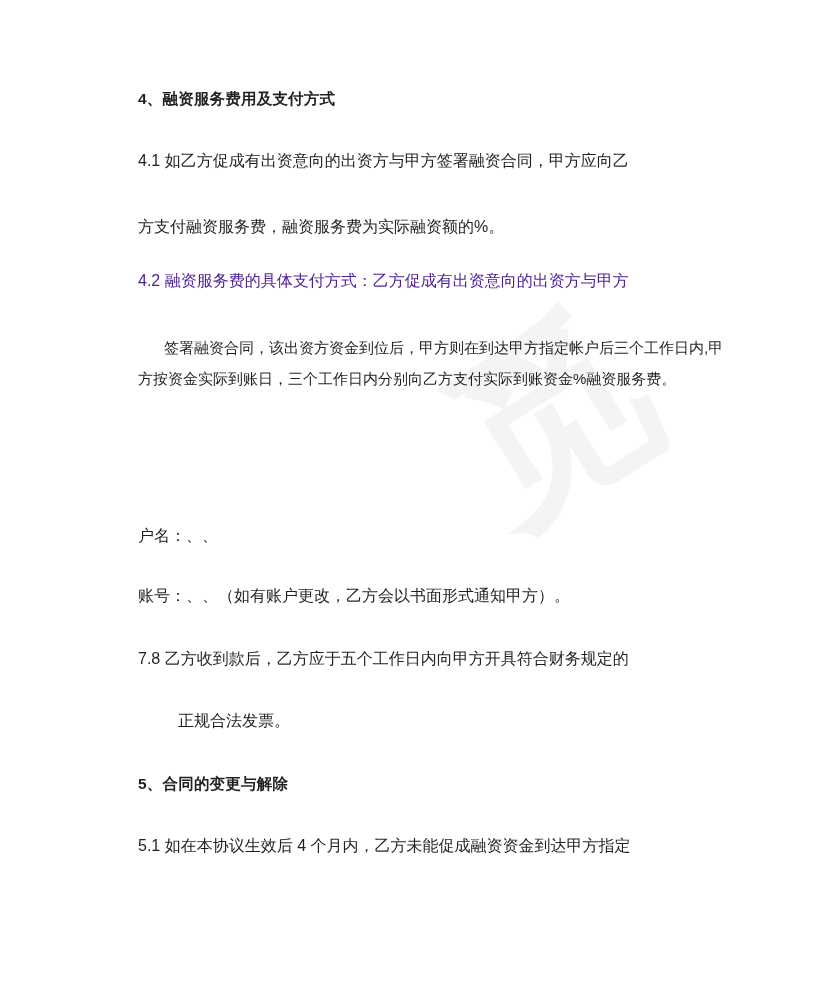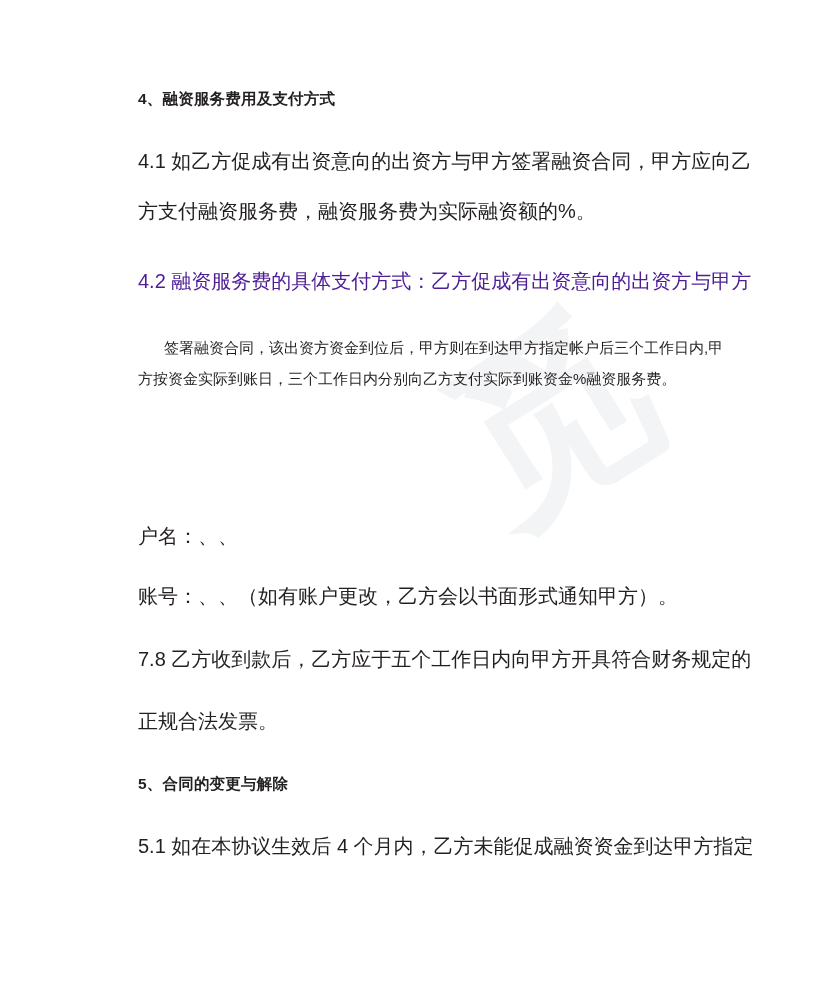--- a/index.html
+++ b/index.html
@@ -60,21 +60,21 @@
     left: 0;
     top: 0;
     width: 830px;
     height: 776px;
     z-index: 2;
   }
 
   .line {
     position: absolute;
     left: 138px;
-    font-size: 20px;
+    font-size: 16px;
     line-height: 22px;
     white-space: nowrap;
     color: #231f20;
   }
 
   .heading {
     font-weight: 700;
     font-size: 15.5px;
     letter-spacing: 0.2px;
     color: #111111;
@@ -108,33 +108,33 @@
 
   <div class="watermark">
     <div class="wm-glyph" style="color: rgb(233, 234, 236);">觅</div>
   </div>
 
   <div class="content">
 
     <div class="line heading" style="top: 88px; color: rgb(35, 31, 32);">4、融资服务费用及支付方式</div>
 
     <div class="line" style="top: 150px; color: rgb(35, 31, 32);">4.1 如乙方促成有出资意向的出资方与甲方签署融资合同，甲方应向乙</div>
-    <div class="line" style="top: 200px; color: rgb(35, 31, 32);">方支付融资服务费，融资服务费为实际融资额的%。</div>
+    <div class="line" style="top: 216px; color: rgb(35, 31, 32);">方支付融资服务费，融资服务费为实际融资额的%。</div>
 
     <div class="line" style="top: 270px; color: #4c1d95;">4.2 融资服务费的具体支付方式：乙方促成有出资意向的出资方与甲方</div>
 
     <div class="justified-block" style="top: 332px; color: rgb(35, 31, 32);">
       <span class="jline first-line">签署融资合同，该出资方资金到位后，甲方则在到达甲方指定帐户后三个工作日内,甲</span>
       <span class="jline">方按资金实际到账日，三个工作日内分别向乙方支付实际到账资金%融资服务费。</span>
     </div>
 
     <div class="line" style="top: 525px; color: rgb(35, 31, 32);">户名：、、</div>
     <div class="line" style="top: 585px; color: rgb(35, 31, 32);">账号：、、（如有账户更改，乙方会以书面形式通知甲方）。</div>
 
     <div class="line" style="top: 648px; color: rgb(35, 31, 32);">7.8 乙方收到款后，乙方应于五个工作日内向甲方开具符合财务规定的</div>
-    <div class="line" style="top: 710px; color: rgb(35, 31, 32);">正规合法发票。</div>
+    <div class="line" style="top: 710px; color: rgb(35, 31, 32); margin-left: 40px;">正规合法发票。</div>
 
     <div class="line heading" style="top: 773px; color: rgb(35, 31, 32);">5、合同的变更与解除</div>
 
     <div class="line" style="top: 835px; color: rgb(35, 31, 32);">5.1 如在本协议生效后 4 个月内，乙方未能促成融资资金到达甲方指定</div>
 
   </div>
 </div>
 
 </body></html>

